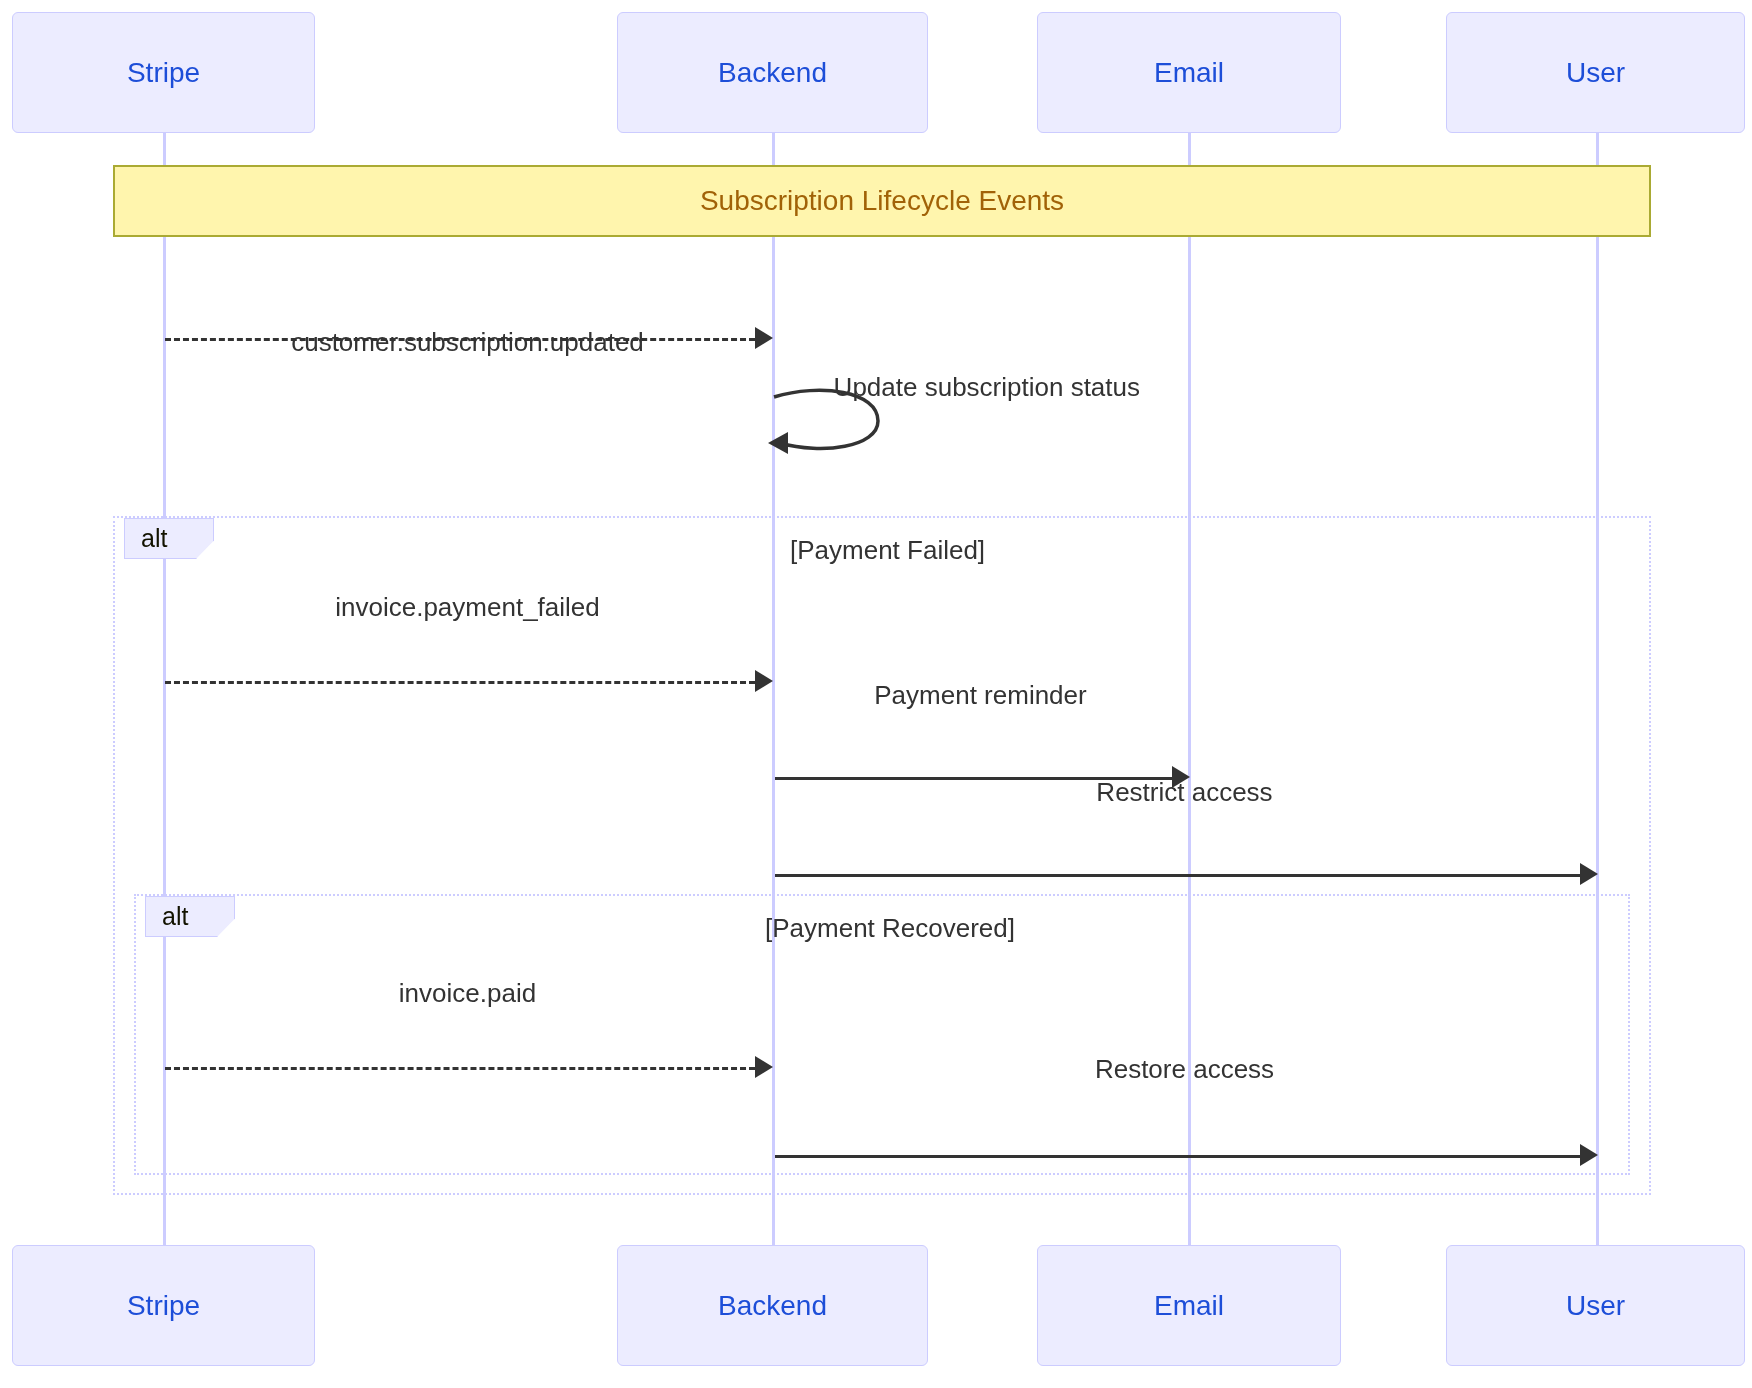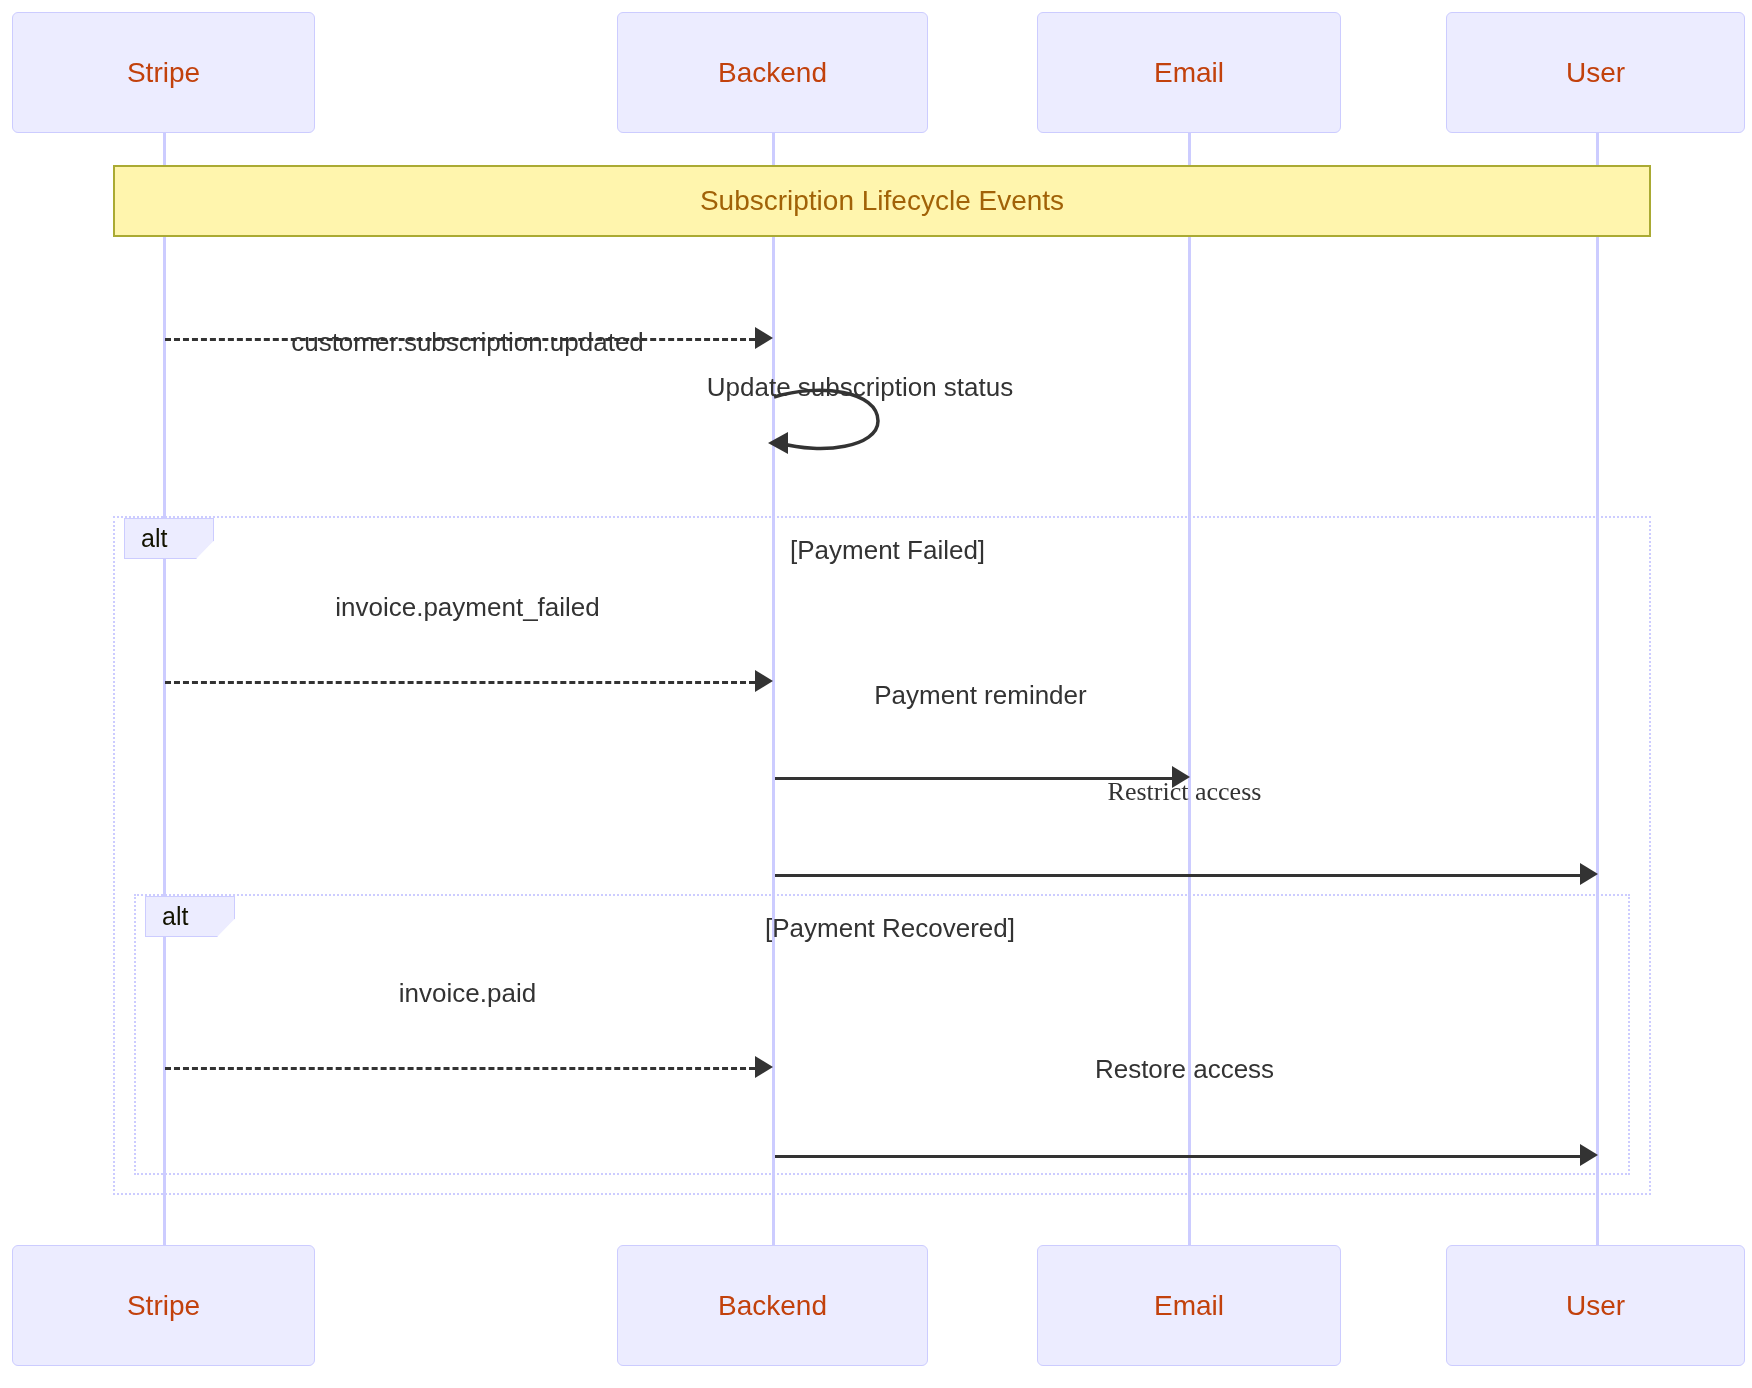--- a/index.html
+++ b/index.html
@@ -10,21 +10,21 @@
   .actor-box{
     position:absolute;
     background:#ECECFF;
     border:1px solid #CCCCFF;
     border-radius:6px;
     display:flex;align-items:center;justify-content:center;
     box-sizing:border-box;
   }
   .actor-label{
     font-size:28px;
-    color:#c2410c;
+    color:#1d4ed8;
     font-family:"Liberation Sans",sans-serif;
     white-space:nowrap;
   }
   .lifeline{
     position:absolute;
     width:3px;
     background:#CCCCFF;
   }
   .note-banner{
     position:absolute;
@@ -125,41 +125,41 @@
   <div class="alt-cond" style="left:765px;top:913px;">
     <span>[Payment Recovered]</span>
   </div>
 
   <div class="msg-label" style="left:163px;top:286px;width:609px;margin-top:41px;">
     <span>customer.subscription.updated</span>
   </div>
   <div class="msg-line dashed" style="left:165px;top:338px;width:590px;"></div>
   <div class="arrow-head" style="left:755px;top:327px;"></div>
 
-  <div class="msg-label" style="left:580px;top:372px;width:560px;text-align:center;">
+  <div class="msg-label" style="left:580px;top:372px;width:560px;text-align:right;">
     <span>Update subscription status</span>
   </div>
   <svg class="self-loop" width="130" height="90" style="left:760px;top:385px;">
     <path d="M 14 12 C 60 -2, 118 6, 118 36 C 118 62, 62 70, 20 58" fill="none" stroke="#333333" stroke-width="3.5"></path>
     <polygon points="28,47 28,69 8,58" fill="#333333"></polygon>
   </svg>
 
   <div class="msg-label" style="left:163px;top:592px;width:609px;">
     <span>invoice.payment_failed</span>
   </div>
   <div class="msg-line dashed" style="left:165px;top:681px;width:590px;"></div>
   <div class="arrow-head" style="left:755px;top:670px;"></div>
 
   <div class="msg-label" style="left:773px;top:680px;width:415px;">
     <span>Payment reminder</span>
   </div>
   <div class="msg-line" style="left:775px;top:777px;width:397px;"></div>
   <div class="arrow-head" style="left:1172px;top:766px;"></div>
 
-  <div class="msg-label" style="left:773px;top:777px;width:823px;font-family:Liberation Serif, serif;">
+  <div class="msg-label" style="left:773px;top:777px;width:823px;">
     <span>Restrict access</span>
   </div>
   <div class="msg-line" style="left:775px;top:874px;width:805px;"></div>
   <div class="arrow-head" style="left:1580px;top:863px;"></div>
 
   <div class="msg-label" style="left:163px;top:978px;width:609px;">
     <span>invoice.paid</span>
   </div>
   <div class="msg-line dashed" style="left:165px;top:1067px;width:590px;"></div>
   <div class="arrow-head" style="left:755px;top:1056px;"></div>

